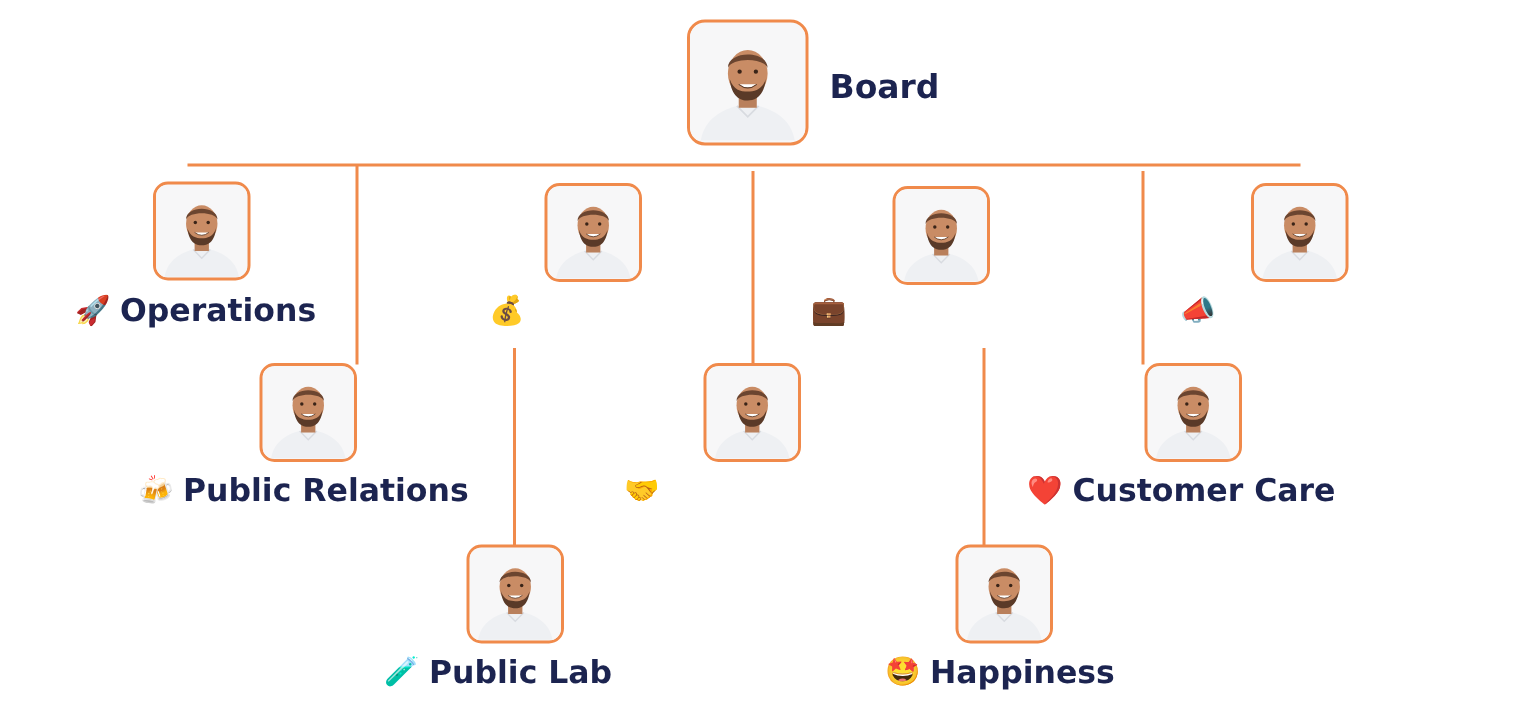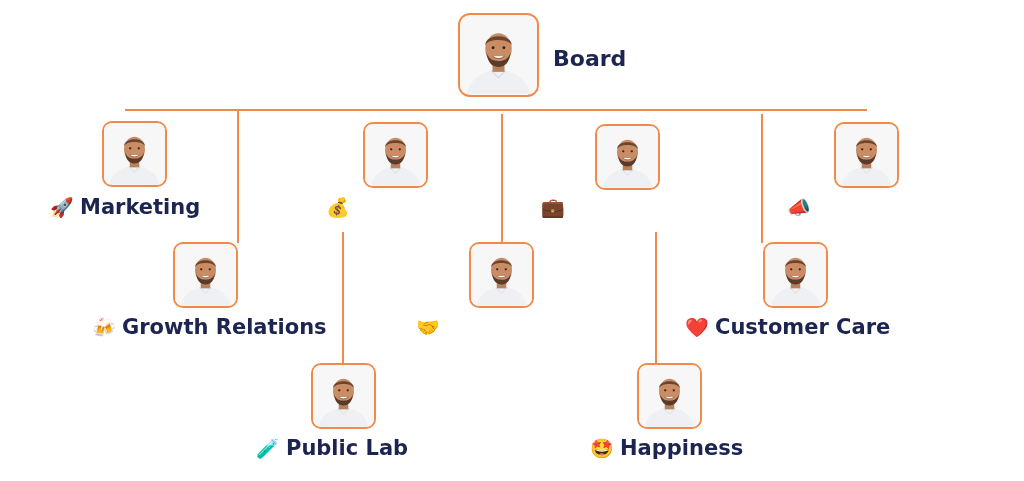--- a/index.html
+++ b/index.html
@@ -98,21 +98,21 @@
     <span>Board</span>
   </div>
 
   <div class="photo small" style="left:102px; top:121px;">
     <svg>
         <use href="#person"></use>
       </svg>
   </div>
   <div class="label" style="left:50px; top:194px;">
     <span class="emoji">🚀</span>
-    <span>Marketing</span>
+    <span>Operations</span>
   </div>
 
   <div class="photo small" style="left:363px; top:122px;">
     <svg>
         <use href="#person"></use>
       </svg>
   </div>
   <div class="label" style="left:326px; top:194px;">
     <span class="emoji">💰</span>
   </div>
@@ -135,21 +135,21 @@
     <span class="emoji">📣</span>
   </div>
 
   <div class="photo small" style="left:173px; top:242px;">
     <svg>
         <use href="#person"></use>
       </svg>
   </div>
   <div class="label" style="left:92px; top:314px;">
     <span class="emoji">🍻</span>
-    <span>Growth Relations</span>
+    <span>Public Relations</span>
   </div>
 
   <div class="photo small" style="left:469px; top:242px;">
     <svg>
         <use href="#person"></use>
       </svg>
   </div>
   <div class="label" style="left:416px; top:314px;">
     <span class="emoji">🤝</span>
   </div>

